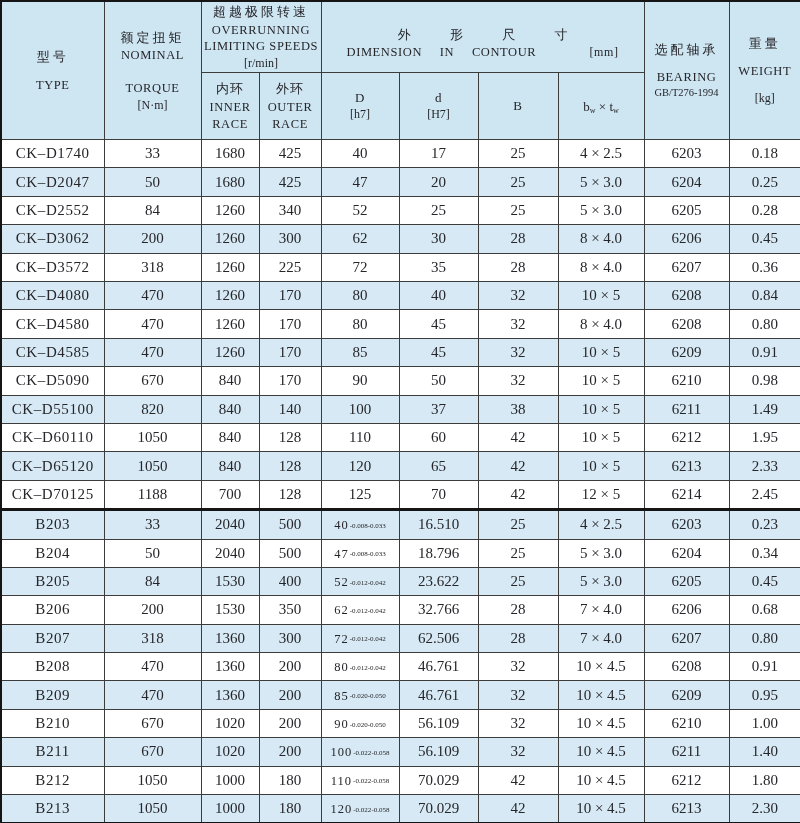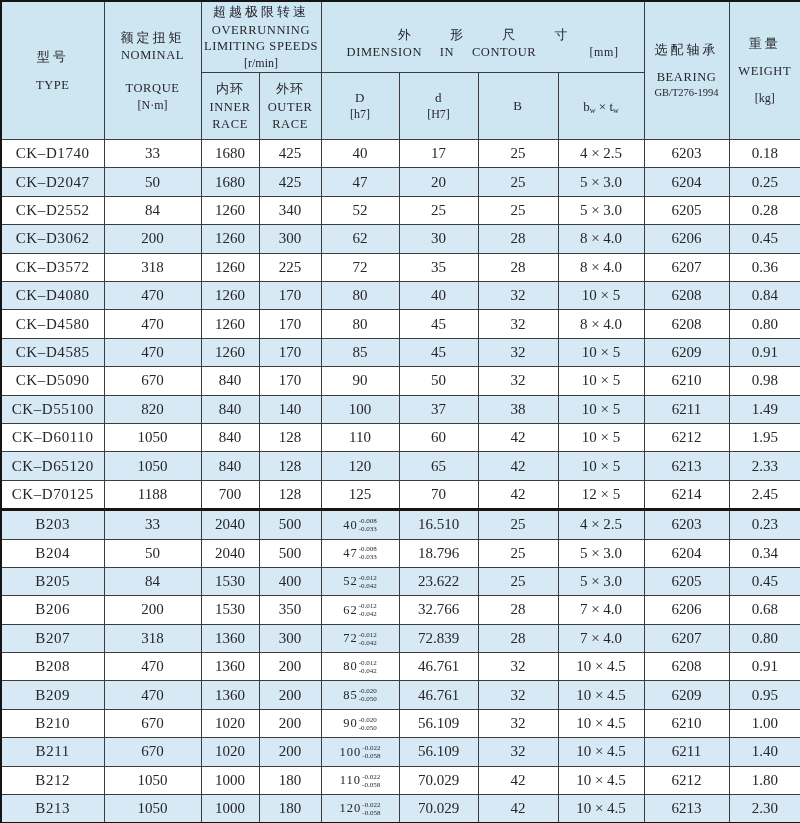--- a/index.html
+++ b/index.html
@@ -27,21 +27,21 @@
   .gap-md{margin-top:10px;}
   th.h-dim .zh{letter-spacing:18px;text-indent:18px;margin-top:12px;}
   th.h-dim .en{word-spacing:14px;}
   th.h-bearing .std{display:block;font-size:10.5px;line-height:1.4;}
   th.h-bearing .en,th.h-weight .en{margin-top:10px;}
   sub.hsub{font-size:8px;vertical-align:-2px;}
   .hletter{font-size:13px;}
   
   td.tolcell .tbase{font-size:12.5px;letter-spacing:1px;}
   td.tolcell .tstack{
-    display:inline-flex;flex-direction:column;justify-content:center;
+    display:inline-flex;flex-direction:row;justify-content:center;
     font-size:7px;line-height:1.15;vertical-align:middle;margin-left:1px;text-align:right;
     letter-spacing:0;
   }
 </style>
 </head>
 <body>
 
 <div class="page">
   <table class="spec">
     <colgroup>
@@ -335,21 +335,21 @@
         </tr>
         <tr class="band">
           <td class="type-cell">B207</td>
           <td>318</td>
           <td>1360</td>
           <td>300</td>
           <td class="tolcell"><span class="tbase">72</span><span class="tstack">
               <span>-0.012</span>
               <span>-0.042</span>
             </span></td>
-          <td>72.839</td>
+          <td>62.506</td>
           <td>28</td>
           <td>7 × 4.0</td>
           <td>6207</td>
           <td>0.80</td>
         </tr>
         <tr>
           <td class="type-cell">B208</td>
           <td>470</td>
           <td>1360</td>
           <td>200</td>

